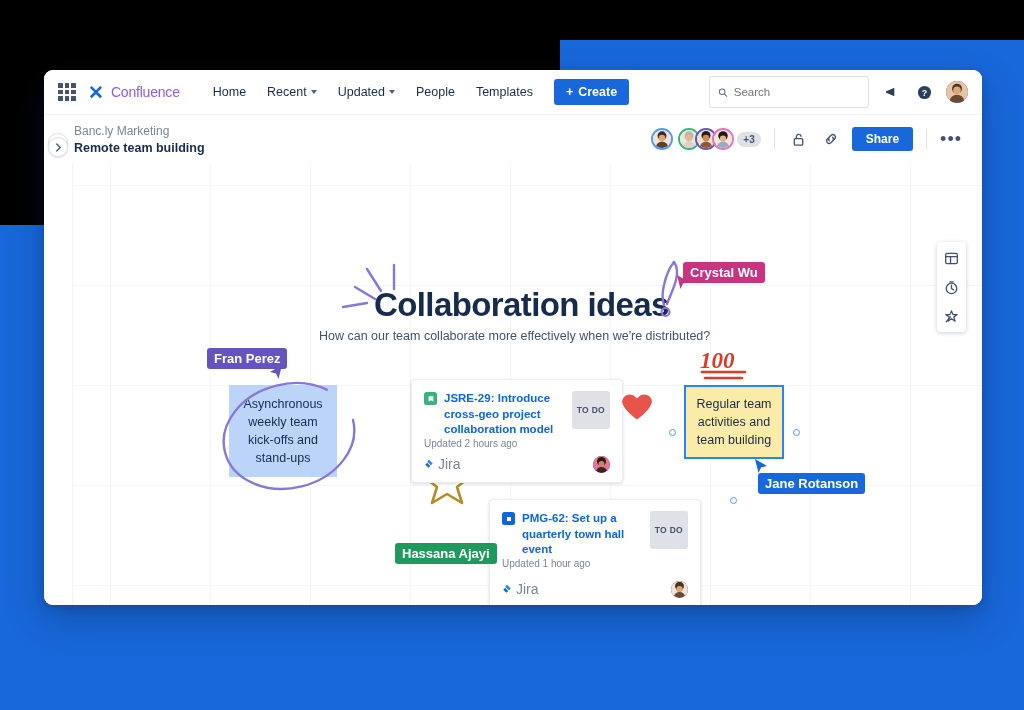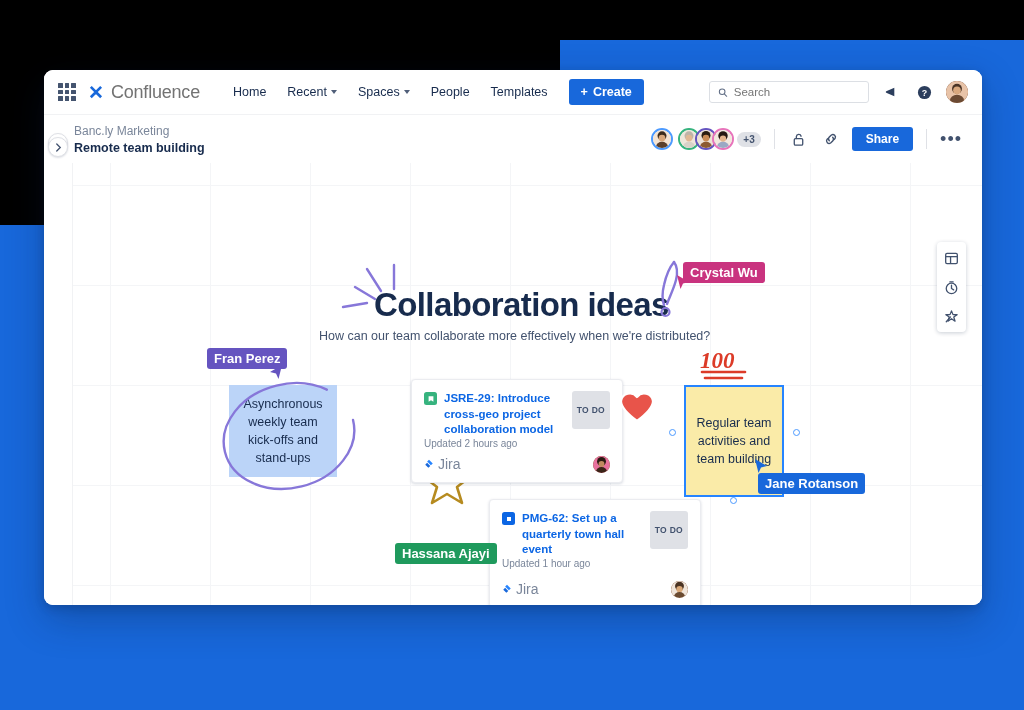--- a/index.html
+++ b/index.html
@@ -32,37 +32,37 @@
     position: absolute; left: 0; top: 0; width: 100%; height: 45px;
     background: #fff; display: flex; align-items: center;
     padding: 0 14px; border-bottom: 1px solid #F1F2F4;
   }
   .appswitcher { width: 18px; height: 18px; display: grid;
     grid-template-columns: repeat(3, 1fr); grid-template-rows: repeat(3, 1fr);
     gap: 2px; margin-right: 12px; cursor: pointer; }
   .appswitcher i { background: #44546F; border-radius: 0.5px; display:block; }
   .brand { display: flex; align-items: center; gap: 7px; margin-right: 24px; cursor:pointer;}
   .brand-mark { font-size: 19px; color: #1868DB; font-weight: 700; line-height: 1; }
-  .brand-name { font-size: 18px; color: #737373; letter-spacing: -0.2px; }
+  .brand-name { font-size: 14px; color: #8b5cf6; letter-spacing: -0.2px; }
   .nav-links { display: flex; align-items: center; gap: 3px; }
   .nav-link {
     font-size: 12.5px; color: #172B4D; padding: 6px 9px;
     border-radius: 3px; cursor: pointer; display:flex; align-items:center; gap:4px;
     white-space: nowrap;
   }
   .caret { width:0;height:0;border-left:3.5px solid transparent;border-right:3.5px solid transparent;border-top:4px solid #505F79;}
   .create-btn {
     background: #1868DB; color: #fff; font-size: 12.5px; font-weight: 600;
     padding: 6px 12px; border-radius: 3px; margin-left: 12px; cursor: pointer;
     display: flex; align-items: center; gap: 5px; border: none;
     font-family: "Liberation Sans", sans-serif;
   }
   .topnav-right { margin-left: auto; display: flex; align-items: center; gap: 11px; }
   .search-box {
-    width: 160px; height: 22px; border: 1px solid #DCDFE4; border-radius: 3px;
+    width: 160px; height: 32px; border: 1px solid #DCDFE4; border-radius: 3px;
     display: flex; align-items: center; padding: 0 8px; gap: 6px; background: #fff;
     cursor: text;
   }
   .search-box input {
     border: none; outline: none; font-size: 11.5px; color: #626F86; width: 100%;
     font-family: "Liberation Sans", sans-serif; background: transparent;
   }
   .icon-btn { width: 22px; height: 22px; display:flex; align-items:center; justify-content:center; cursor:pointer; color:#42526E;}
   .avatar { border-radius: 50%; background: #8B5A3C; display:block; }
   .av-img { width: 100%; height: 100%; border-radius: 50%; display: block; }
@@ -198,21 +198,21 @@
       </div>
       <div class="nav-links">
         <div class="nav-link">
           <span>Home</span>
         </div>
         <div class="nav-link">
           <span>Recent</span>
           <span class="caret"></span>
         </div>
         <div class="nav-link">
-          <span>Spaces</span>
+          <span>Updated</span>
           <span class="caret"></span>
         </div>
         <div class="nav-link">
           <span>People</span>
         </div>
         <div class="nav-link">
           <span>Templates</span>
         </div>
       </div>
       <button class="create-btn">
@@ -428,21 +428,21 @@
       <svg style="position:absolute;left:546px;top:227px;" width="36" height="34">
         <path d="M18 31 C6 22, 2 16, 2 11 A9 9 0 0 1 18 7 A9 9 0 0 1 34 11 C34 16, 30 22, 18 31 Z" fill="#E8544A" stroke="#ffffff" stroke-width="2.2" stroke-linejoin="round"></path>
       </svg>
 
       <svg style="position:absolute;left:624px;top:184px;" width="54" height="36">
         <text x="3" y="21" font-family="Liberation Serif, serif" font-size="23" font-weight="bold" font-style="italic" fill="#DC3B28">100</text>
         <line x1="5" y1="25" x2="48" y2="25" stroke="#DC3B28" stroke-width="2.6" stroke-linecap="round"></line>
         <line x1="8" y1="31" x2="45" y2="31" stroke="#DC3B28" stroke-width="2.6" stroke-linecap="round"></line>
       </svg>
 
-      <div class="sticky sticky-yellow" style="left:611px;top:222px;width:100px;height:112px;">
+      <div class="sticky sticky-yellow" style="left:611px;top:222px;width:100px;height:74px;">
         <span>Regular team activities and team building</span>
       </div>
       <div class="handle" style="left:596px;top:266px;"></div>
       <div class="handle" style="left:720px;top:266px;"></div>
       <div class="handle" style="left:657px;top:334px;"></div>
 
       <svg style="position:absolute;left:680px;top:294px;" width="16" height="18">
         <path d="M2 2 L14 9 L8 10.5 L5.5 16 Z" fill="#1868DB"></path>
       </svg>
       <div class="nametag" style="left:685px;top:310px;background:#1868DB;">

